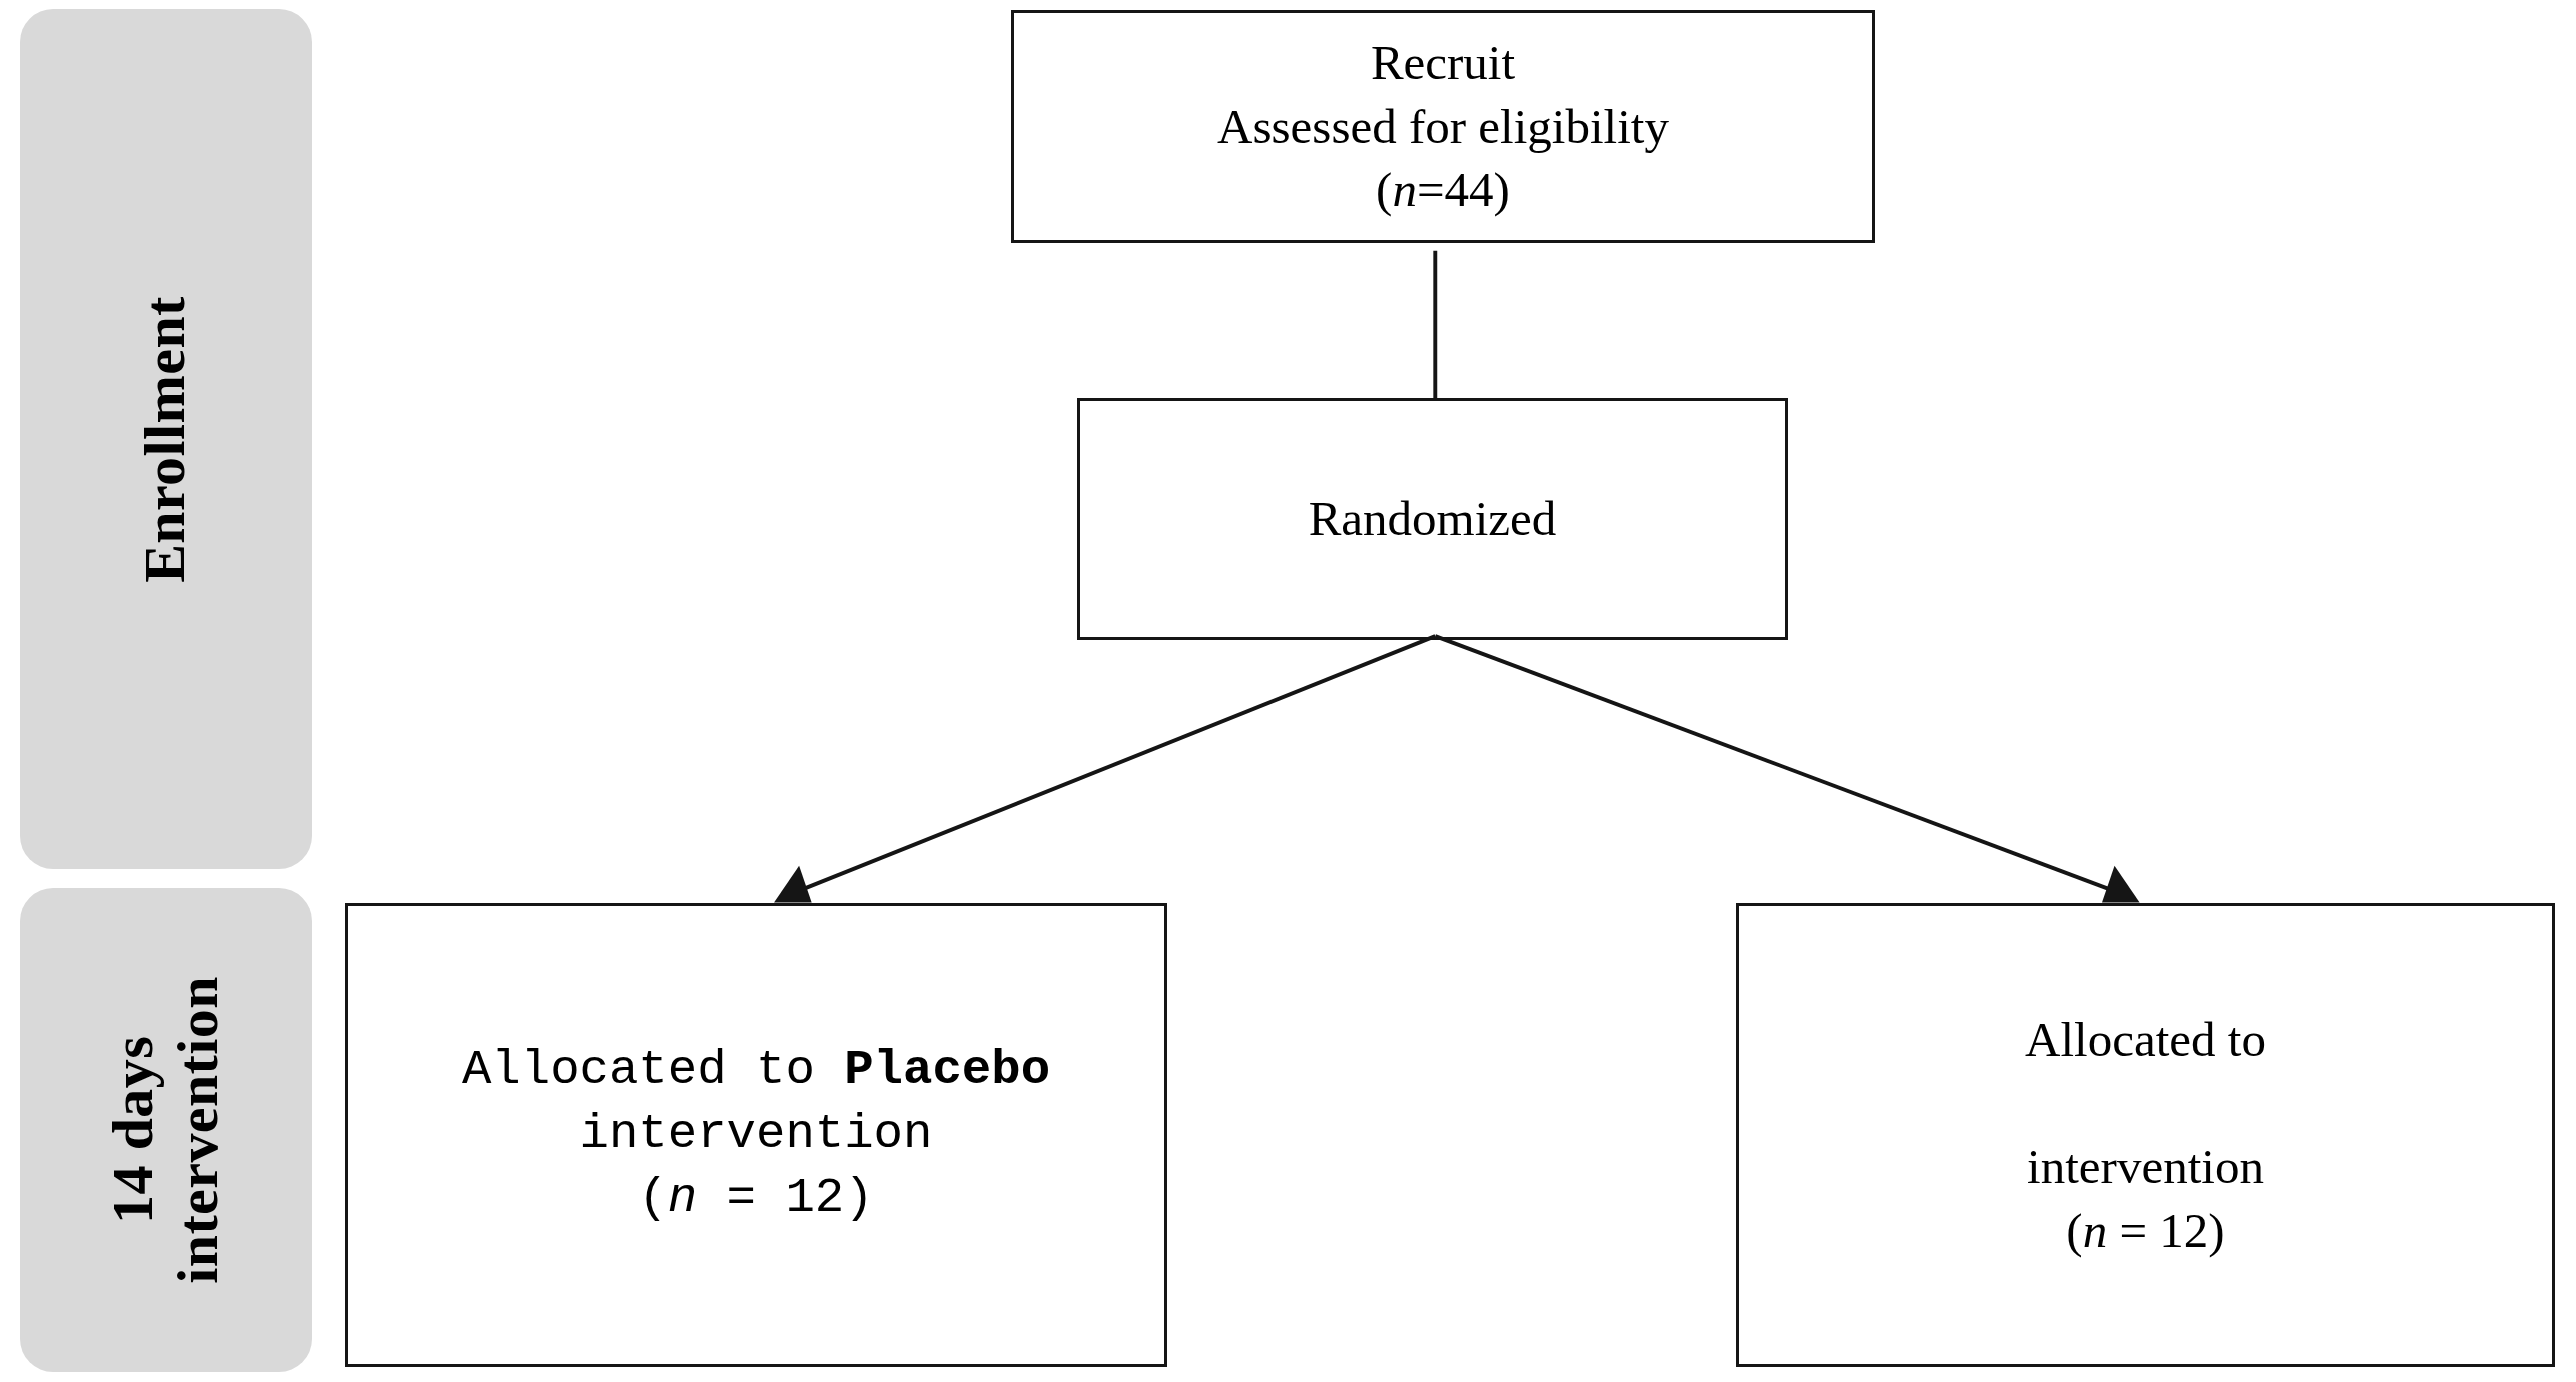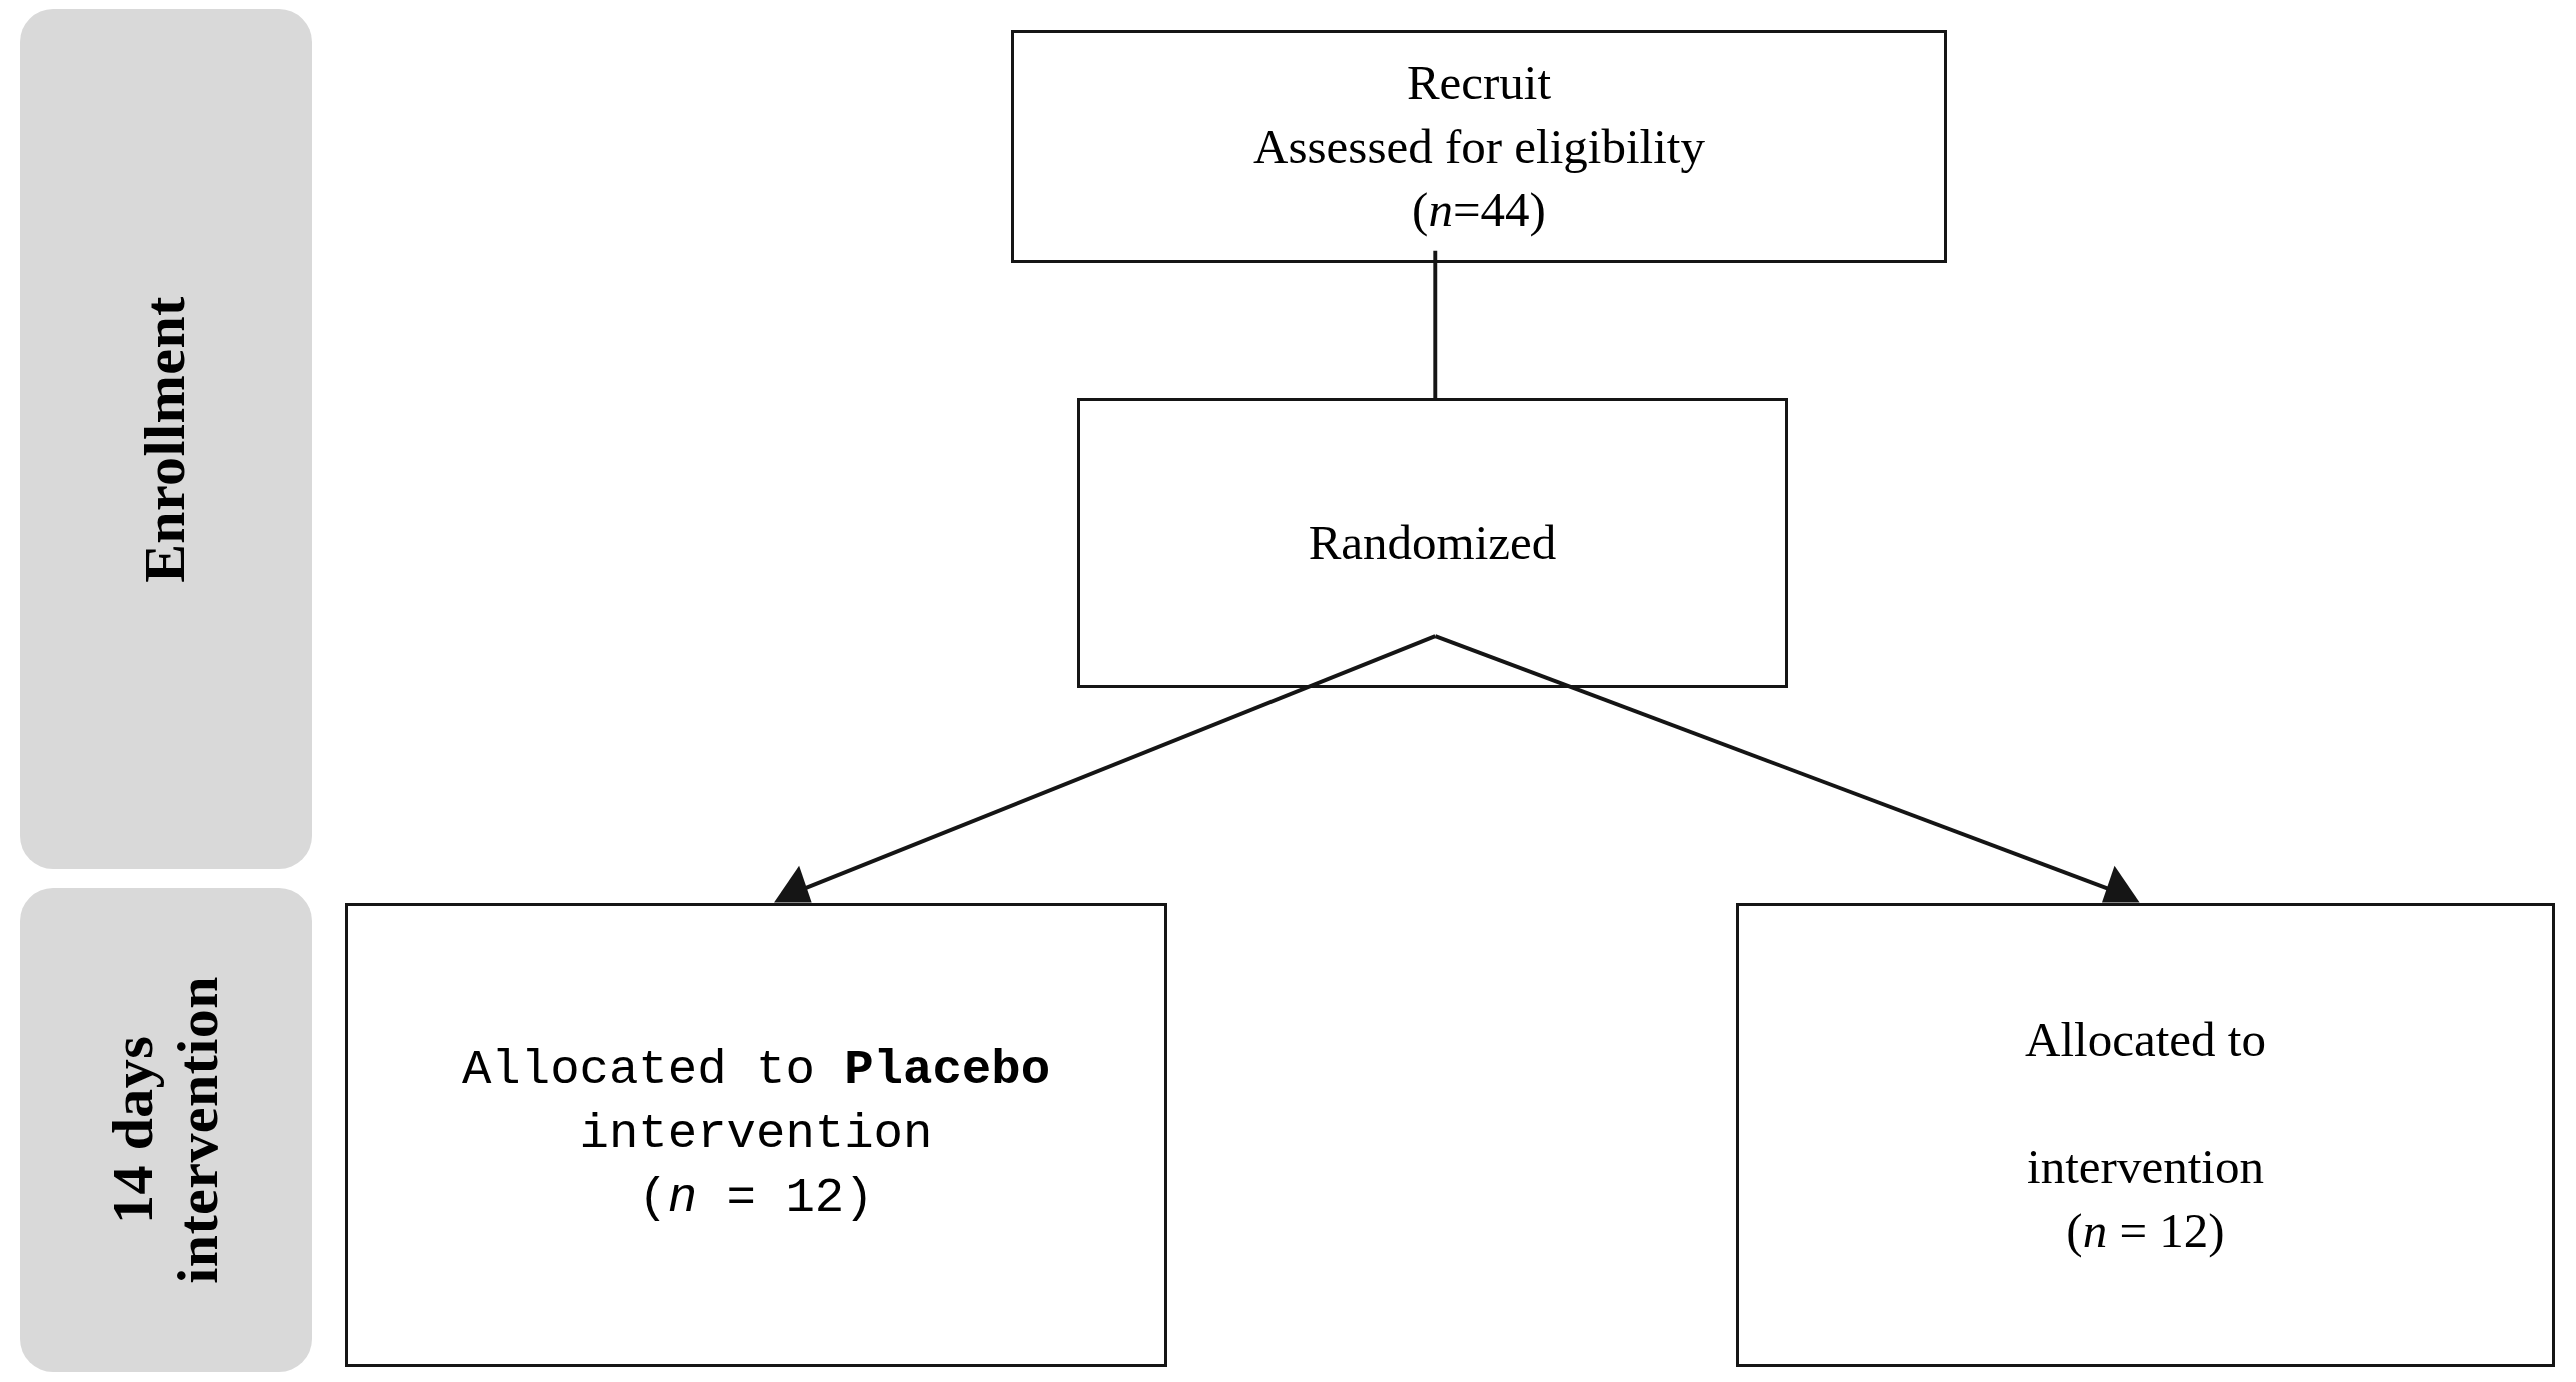--- a/index.html
+++ b/index.html
@@ -70,31 +70,31 @@
   }
   .flow-box .box-text {
     font-family: "Liberation Serif", "DejaVu Serif", serif;
     color: #000000;
     line-height: 1.30;
     padding: 0 17px;
   }
 
   #box-recruit {
     left: 1011px;
-    top: 30px;
-    width: 936px;
+    top: 10px;
+    width: 864px;
     height: 233px;
   }
   #box-recruit .box-text { font-size: 49px; }
 
   #box-randomized {
     left: 1077px;
     top: 398px;
     width: 711px;
-    height: 290px;
+    height: 242px;
   }
   #box-randomized .box-text { font-size: 49px; }
 
   #box-placebo {
     left: 345px;
     top: 903px;
     width: 822px;
     height: 464px;
   }
   #box-placebo .box-text { font-size: 49px; font-family: Liberation Mono, monospace; }

